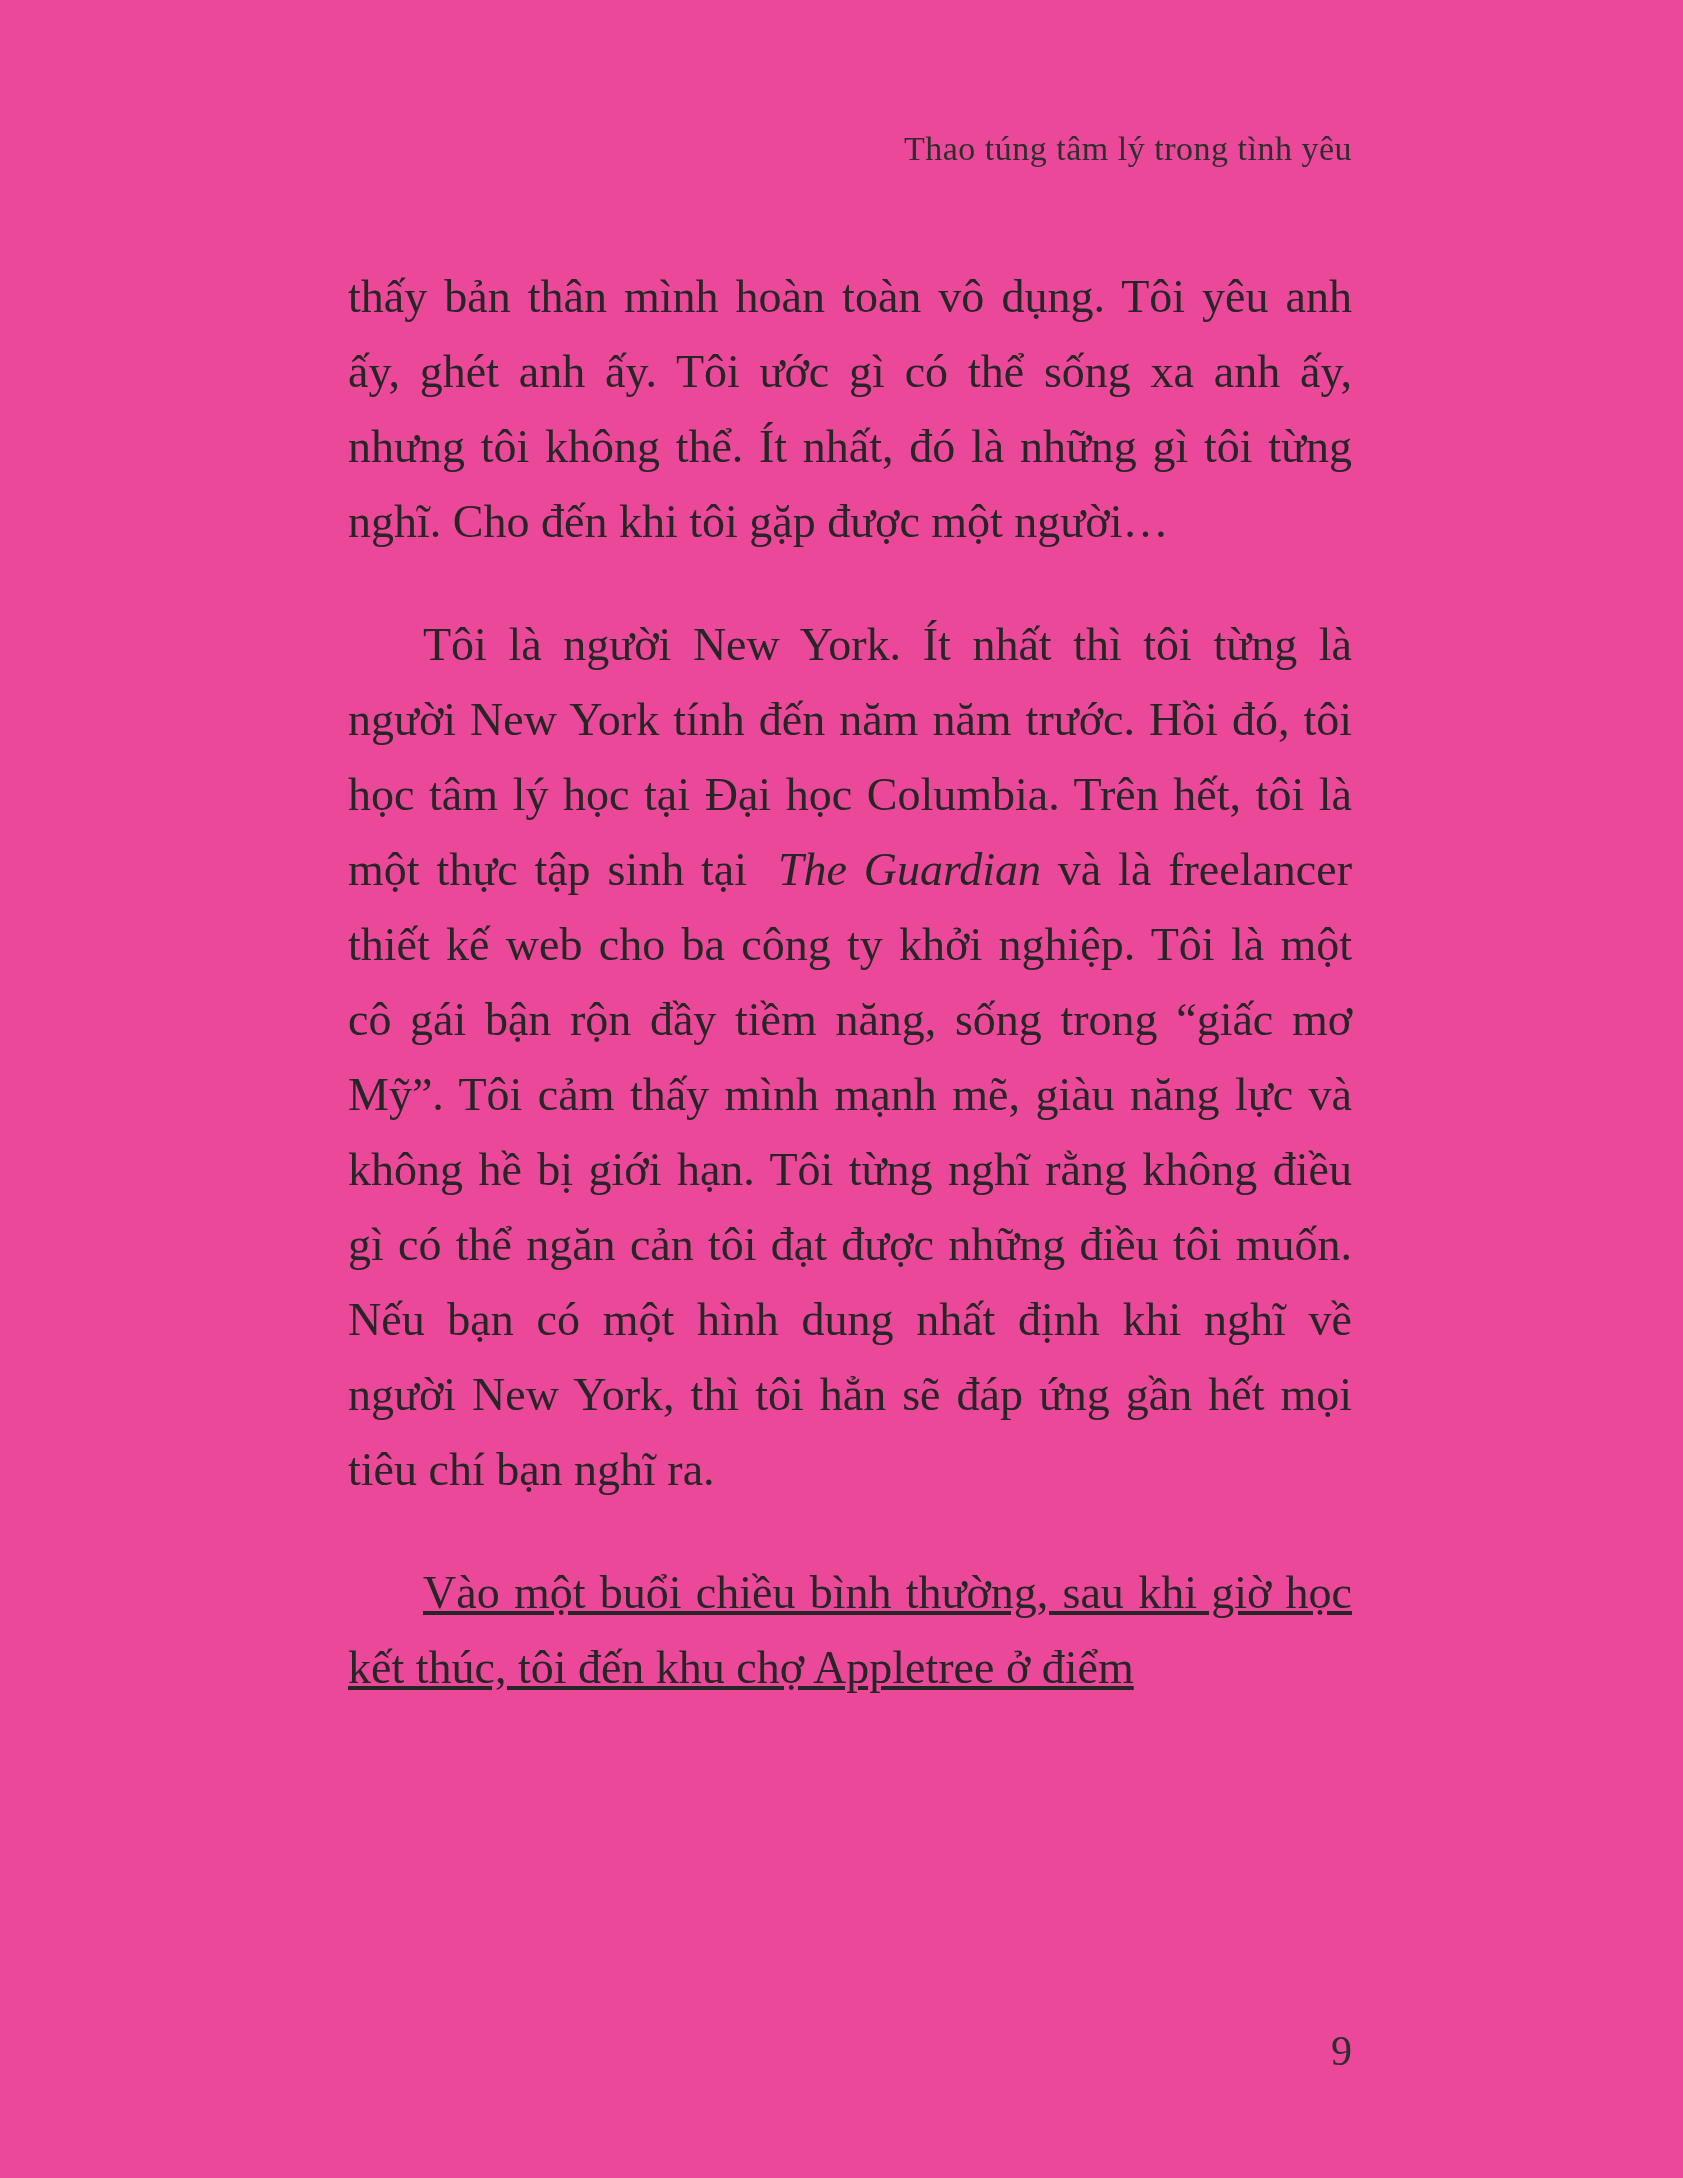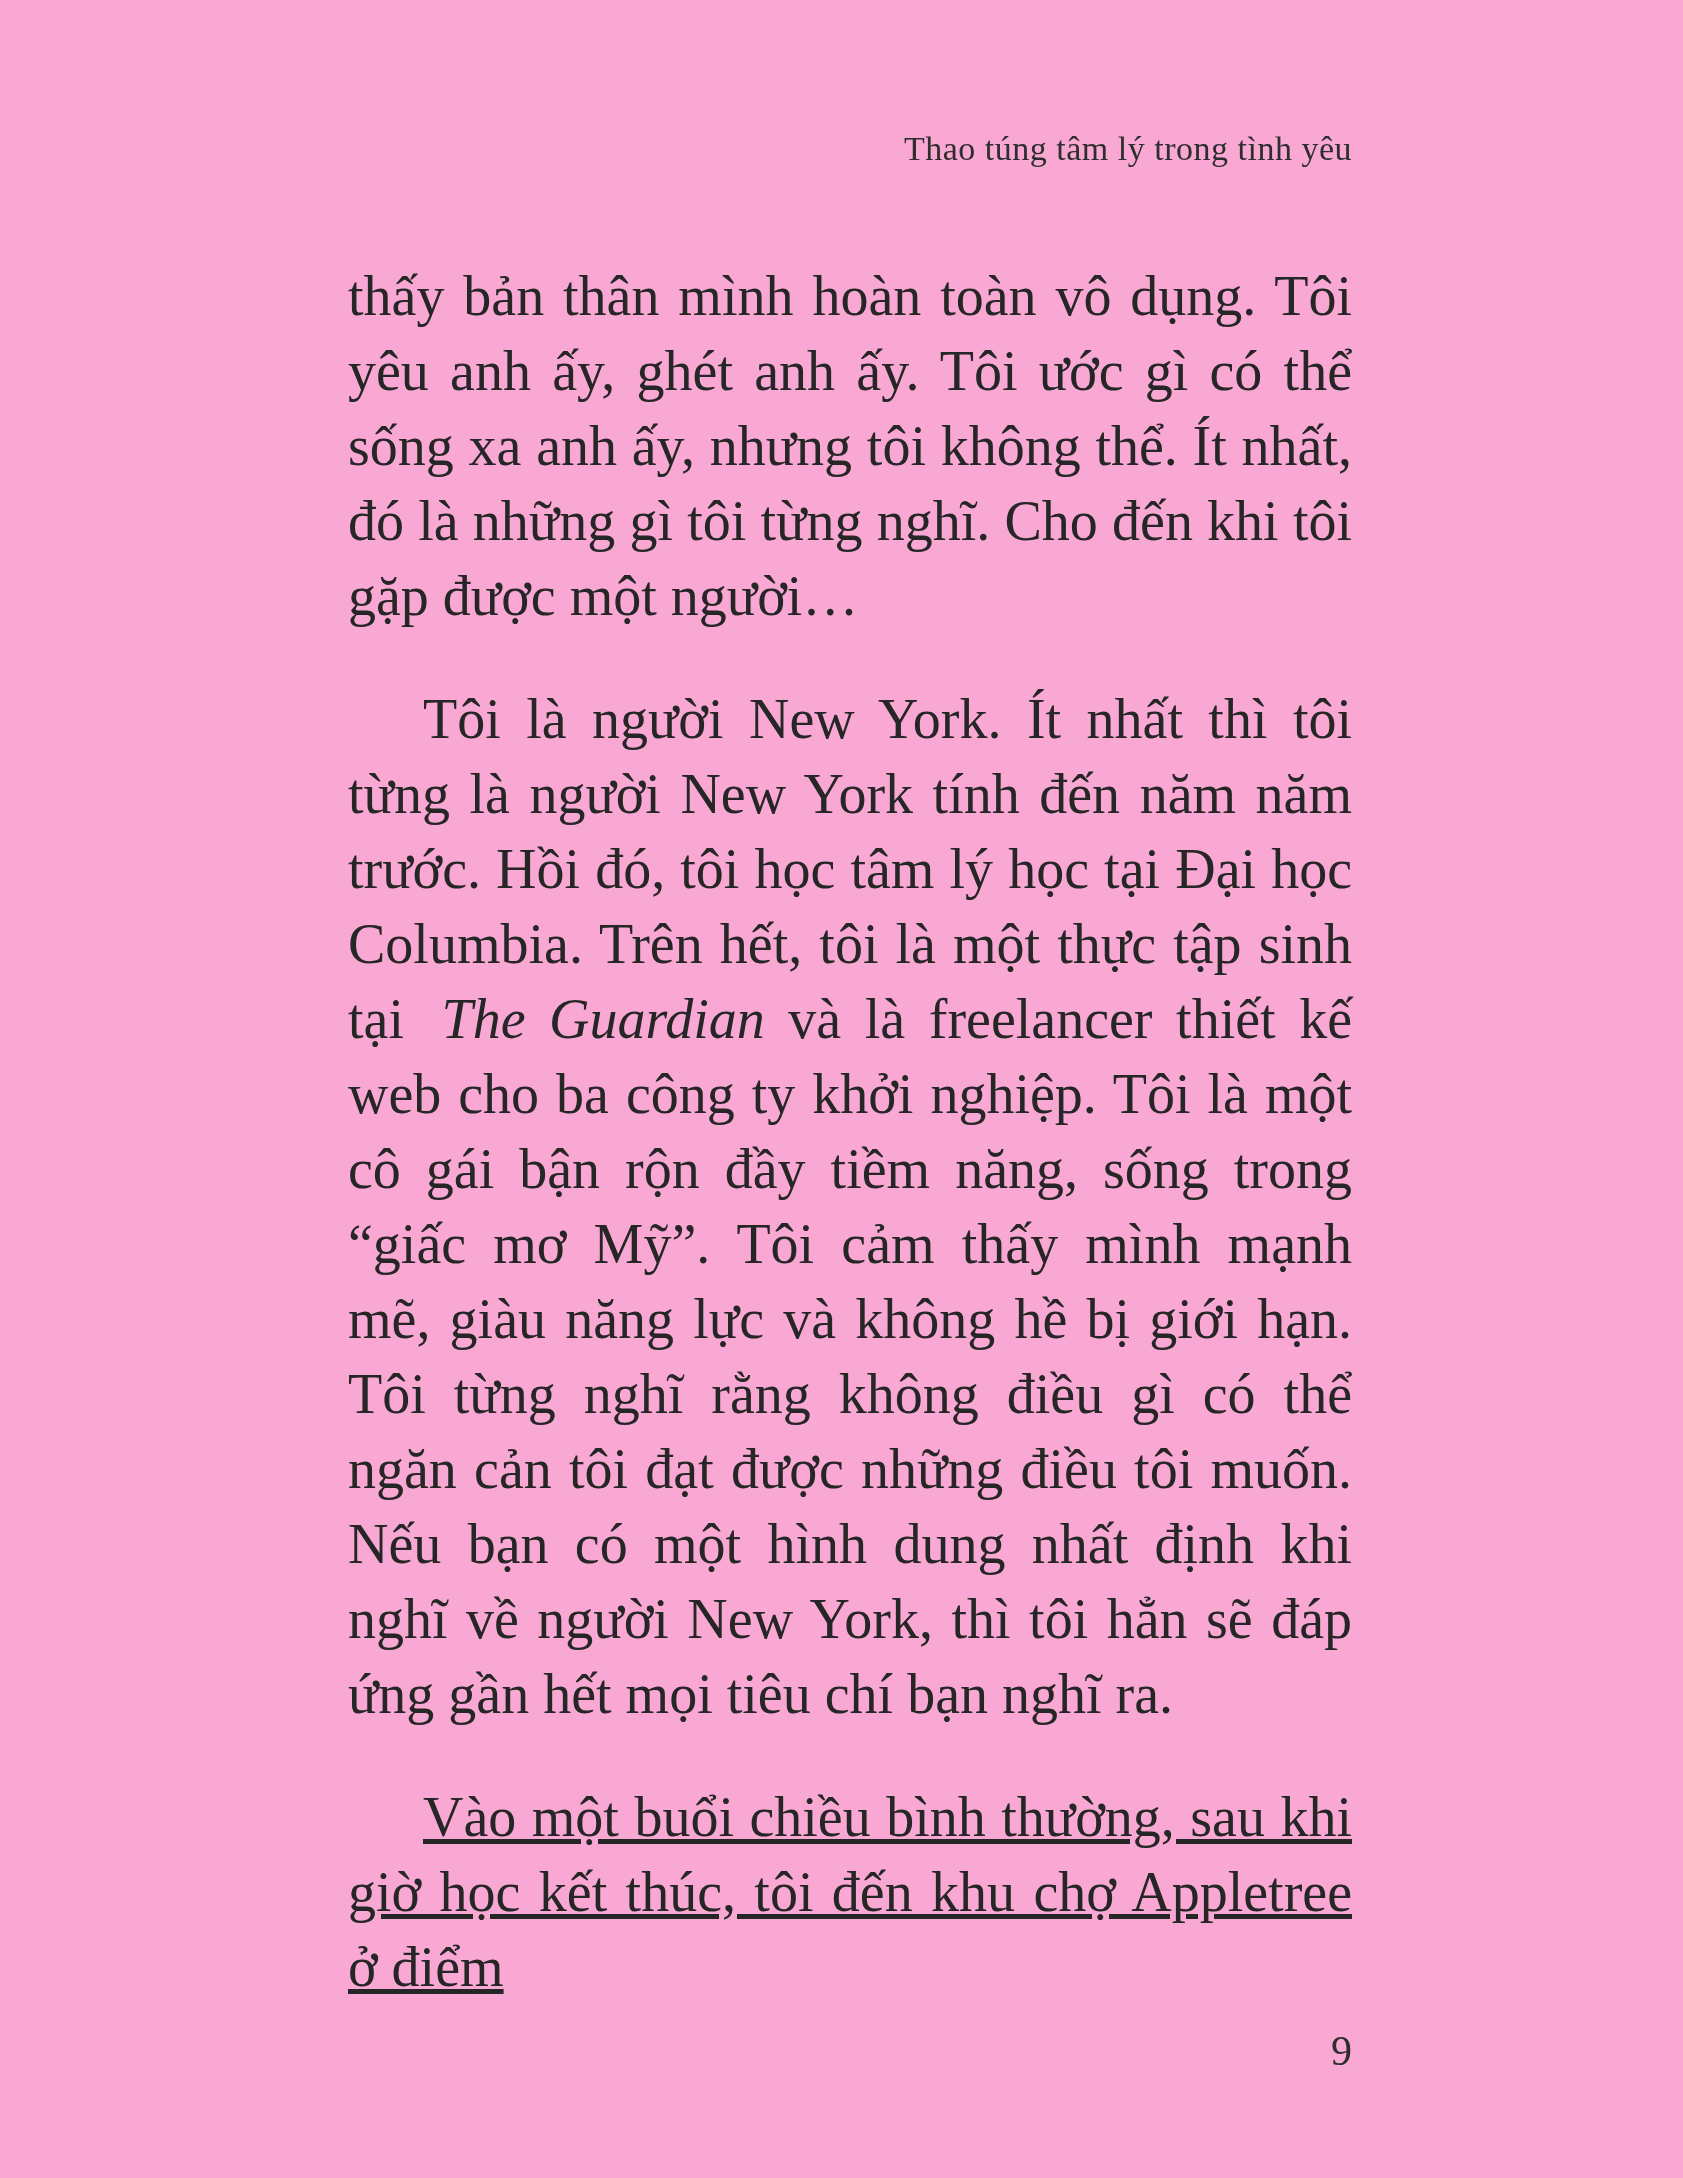--- a/index.html
+++ b/index.html
@@ -11,39 +11,39 @@
     width: 1683px;
     height: 2178px;
     position: relative;
     font-family: "Liberation Serif", "DejaVu Serif", serif;
     color: #262626;
     overflow: hidden;
   }
   .page {
     position: absolute;
     inset: 0;
-    background: #f9a8d4;
+    background: #ec4899;
   }
   .running-header {
     position: absolute;
     top: 129px;
     right: 331px;
     font-size: 34px;
     line-height: 1.2;
     color: #2e2e2e;
     letter-spacing: 0.5px;
     text-align: right;
     white-space: nowrap;
   }
   .body-text {
     position: absolute;
     top: 259px;
     left: 348px;
     width: 1004px;
-    font-size: 56px;
+    font-size: 46px;
     line-height: 75px;
     text-align: justify;
     text-justify: inter-word;
     color: #262626;
   }
   .body-text p {
     margin: 0 0 48px 0;
     padding: 0;
   }
   .body-text p.indent {

